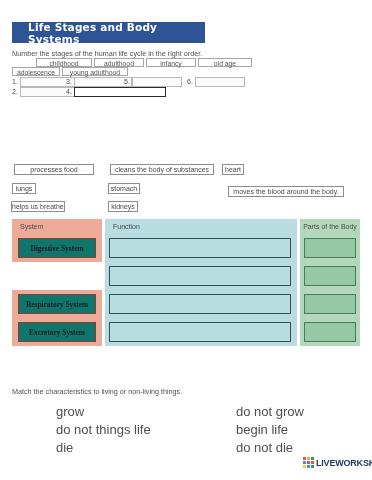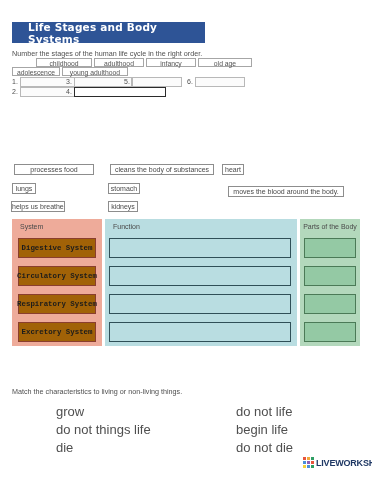--- a/index.html
+++ b/index.html
@@ -163,28 +163,28 @@
     text-align: center;
   }
 
   .sys-chip {
     position: absolute;
     left: 6px;
     top: 4px;
     right: 6px;
     bottom: 4px;
     border: 1px solid #8a3e2e;
-    background: #a16207;
+    background: #0f766e;
     display: flex;
     align-items: center;
     justify-content: center;
     font-size: 7.4px;
     font-weight: bold;
     color: #1c1c1c;
-    font-family: Liberation Mono, monospace;
+    font-family: Liberation Serif, serif;
     white-space: nowrap;
     box-sizing: border-box;
   }
   .drop-fn {
     position: absolute;
     left: 4px;
     top: 4px;
     right: 6px;
     bottom: 4px;
     border: 1.3px solid #2f4f57;
@@ -302,23 +302,20 @@
           <div class="sys-chip">Digestive System</div>
         </div>
         <div class="col-function">
           <div class="drop-fn"></div>
         </div>
         <div class="col-parts">
           <div class="drop-parts"></div>
         </div>
       </div>
       <div class="t-row">
-        <div class="col-system">
-          <div class="sys-chip">Circulatory System</div>
-        </div>
         <div class="col-function">
           <div class="drop-fn"></div>
         </div>
         <div class="col-parts">
           <div class="drop-parts"></div>
         </div>
       </div>
       <div class="t-row">
         <div class="col-system">
           <div class="sys-chip">Respiratory System</div>
@@ -342,21 +339,21 @@
         </div>
       </div>
     </div>
 
   <div class="instr instr-3">Match the characteristics to living or non-living things.</div>
 
   <div id="matchlist">
       <div class="match-item" style="left: 12px; top: 404px;">grow</div>
       <div class="match-item" style="left: 12px; top: 422px;">do not things life</div>
       <div class="match-item" style="left: 12px; top: 440px;">die</div>
-      <div class="match-item" style="left: 192px; top: 404px;">do not life</div>
+      <div class="match-item" style="left: 192px; top: 404px;">do not grow</div>
       <div class="match-item" style="left: 192px; top: 422px;">begin life</div>
       <div class="match-item" style="left: 192px; top: 440px;">do not die</div>
     </div>
 
   <div class="logo">
     <span class="logo-mark" id="logomark">
         <i style="background: rgb(232, 85, 60);"></i>
         <i style="background: rgb(242, 169, 59);"></i>
         <i style="background: rgb(47, 158, 99);"></i>
         <i style="background: rgb(74, 144, 217);"></i>

